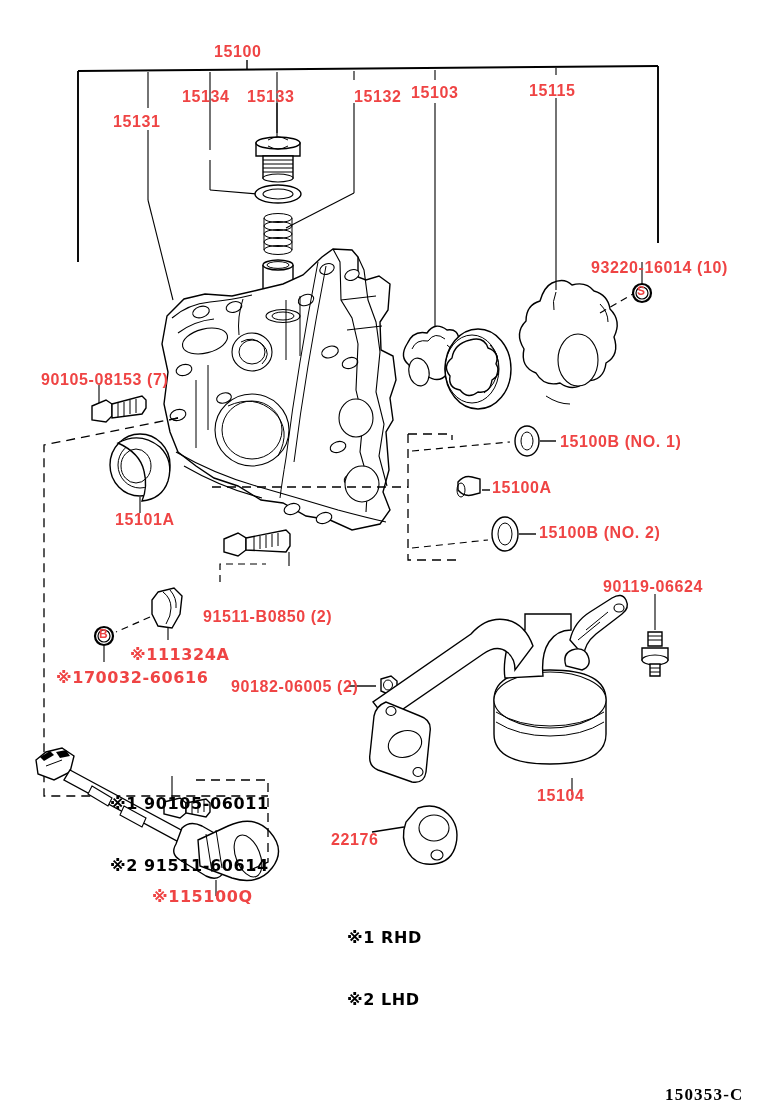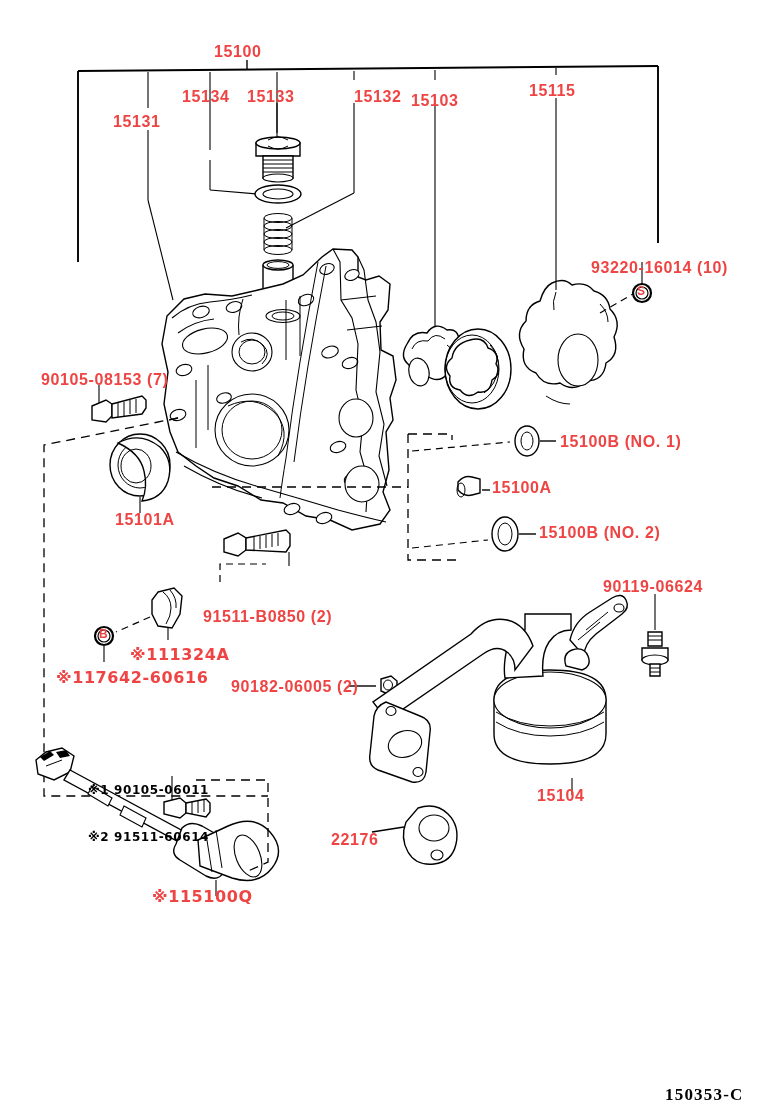--- a/index.html
+++ b/index.html
@@ -30,25 +30,26 @@
     font-family: "Liberation Sans", "DejaVu Sans", sans-serif;
     font-size: 16px;
     font-weight: 700;
     letter-spacing: 0.6px;
     color: #ef4444;
     line-height: 1.15;
   }
   .legend {
     position: absolute;
     font-family: "Liberation Sans", "DejaVu Sans", sans-serif;
-    font-size: 12px;
+    font-size: 16px;
     font-weight: 700;
     letter-spacing: 0.6px;
     line-height: 1.3;
     white-space: pre;
+    margin-left: 22px;
   }
   .sheetcode {
     position: absolute;
     font-family: Liberation Serif, serif;
     font-size: 17px;
     font-weight: 700;
     letter-spacing: 1.2px;
   }
   .mark { font-family: "DejaVu Sans", sans-serif; }
 </style>
@@ -358,42 +359,46 @@
       <path class="dsh" d="M196 780 L268 780 L268 862 L246 872"></path>
     </g>
 
   </svg>
 
   <div class="lbl" style="left:214px; top:43px;">15100</div>
   <div class="lbl" style="left:113px; top:113px;">15131</div>
   <div class="lbl" style="left:182px; top:88px;">15134</div>
   <div class="lbl" style="left:247px; top:88px;">15133</div>
   <div class="lbl" style="left:330px; top:88px;margin-left:24px;">15132</div>
-  <div class="lbl" style="left:411px; top:92px;">15103</div>
+  <div class="lbl" style="left:411px; top:84px;">15103</div>
   <div class="lbl" style="left:529px; top:82px;">15115</div>
   <div class="lbl" style="left:591px; top:245px;margin-top:14px;">93220-16014 (10)</div>
   <div class="lbl" style="left:41px;  top:371px;">90105-08153 (7)</div>
   <div class="lbl" style="left:115px; top:511px;">15101A</div>
   <div class="lbl" style="left:560px; top:433px;">15100B (NO. 1)</div>
   <div class="lbl" style="left:492px; top:479px;">15100A</div>
   <div class="lbl" style="left:539px; top:524px;">15100B (NO. 2)</div>
   <div class="lbl" style="left:203px; top:568px;margin-top:40px;">91511-B0850 (2)</div>
   <div class="lbl mark" style="left:130px; top:646px;">※111324A</div>
-  <div class="lbl mark" style="left:56px; top:669px;">※117642-60616</div>
+  <div class="lbl mark" style="left:56px; top:669px;">※170032-60616</div>
   <div class="lbl" style="left:231px; top:678px;">90182-06005 (2)</div>
   <div class="lbl" style="left:603px; top:578px;">90119-06624</div>
   <div class="lbl" style="left:537px; top:787px;">15104</div>
   <div class="lbl" style="left:331px; top:831px;">22176</div>
   <div class="lbl mark" style="left:152px; top:888px;">※115100Q</div>
 
   <div class="legend mark" style="left:88px; top:752px;">
     <div>※1 90105-06011</div>
     <div>※2 91511-60614</div>
   </div>
 
+  <div class="legend mark" style="left:325px; top:886px;">
+    <div>※1 RHD</div>
+    <div>※2 LHD</div>
+  </div>
 
   <svg style="position:absolute; left:0; top:0; width:760px; height:1112px; pointer-events:none;">
     <g>
       <circle cx="642" cy="293" r="9" fill="#fff" stroke="#000" stroke-width="2.2"></circle>
       <circle cx="642" cy="293" r="6" fill="#fff" stroke="#000" stroke-width="1.2"></circle>
     </g>
     <g>
       <circle cx="104" cy="636" r="9" fill="#fff" stroke="#000" stroke-width="2.2"></circle>
       <circle cx="104" cy="636" r="6" fill="#fff" stroke="#000" stroke-width="1.2"></circle>
     </g>

